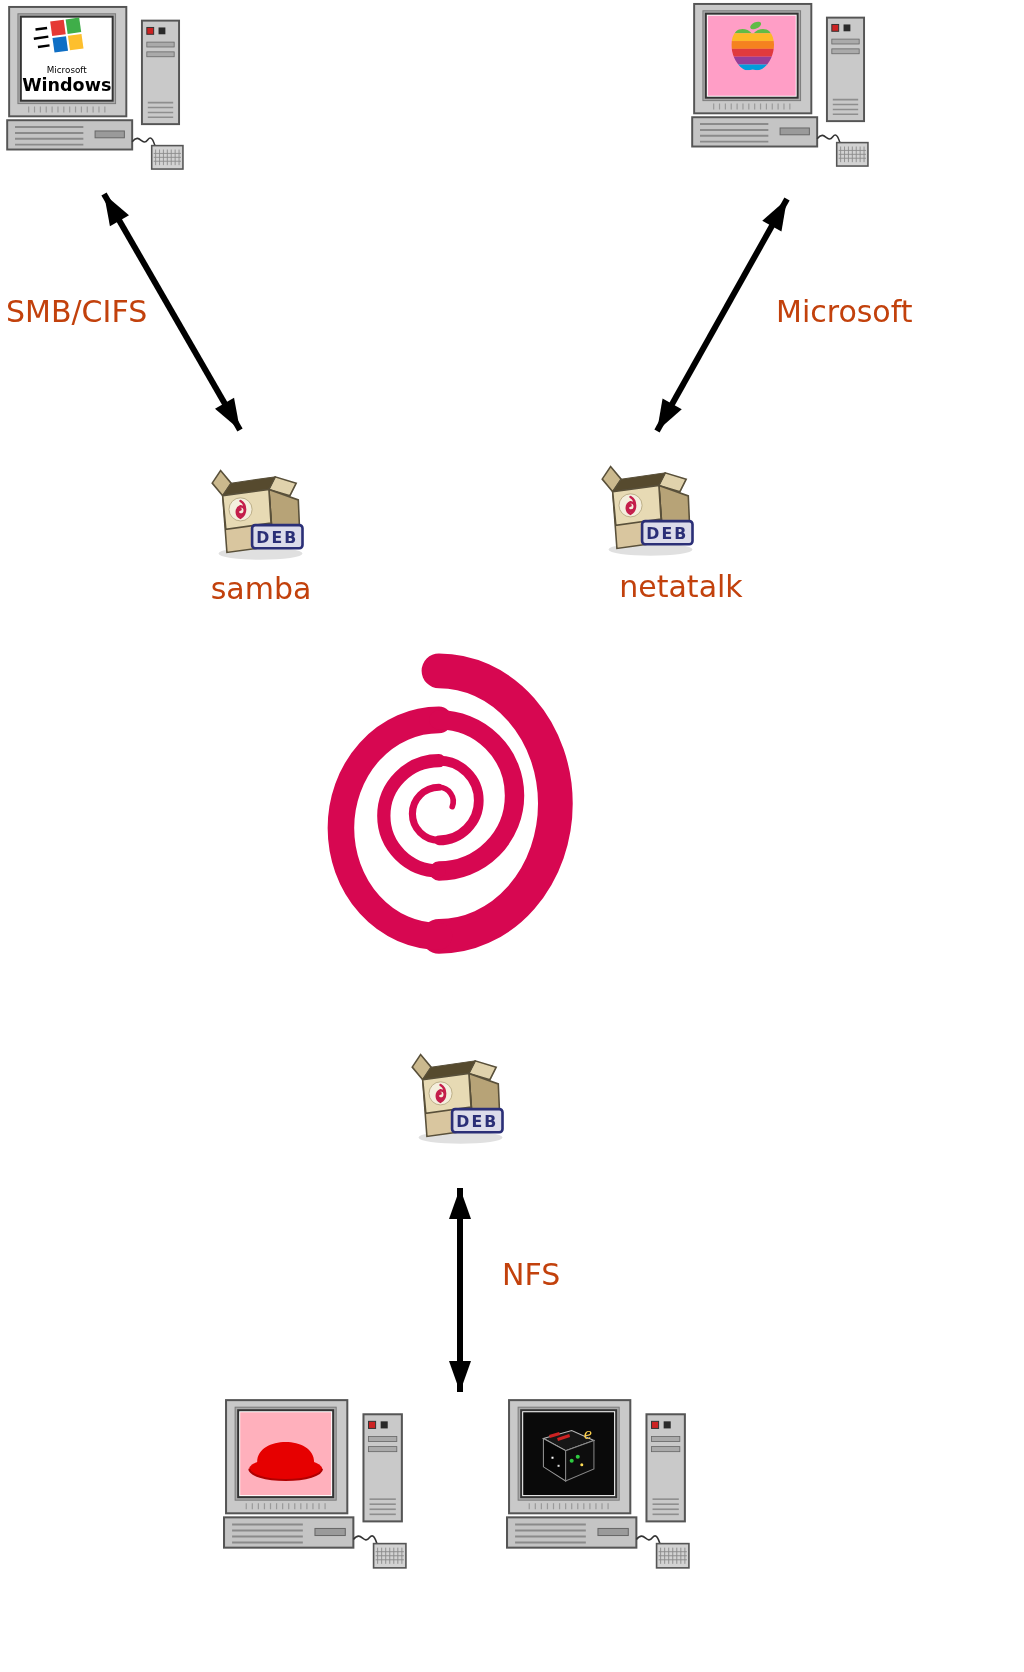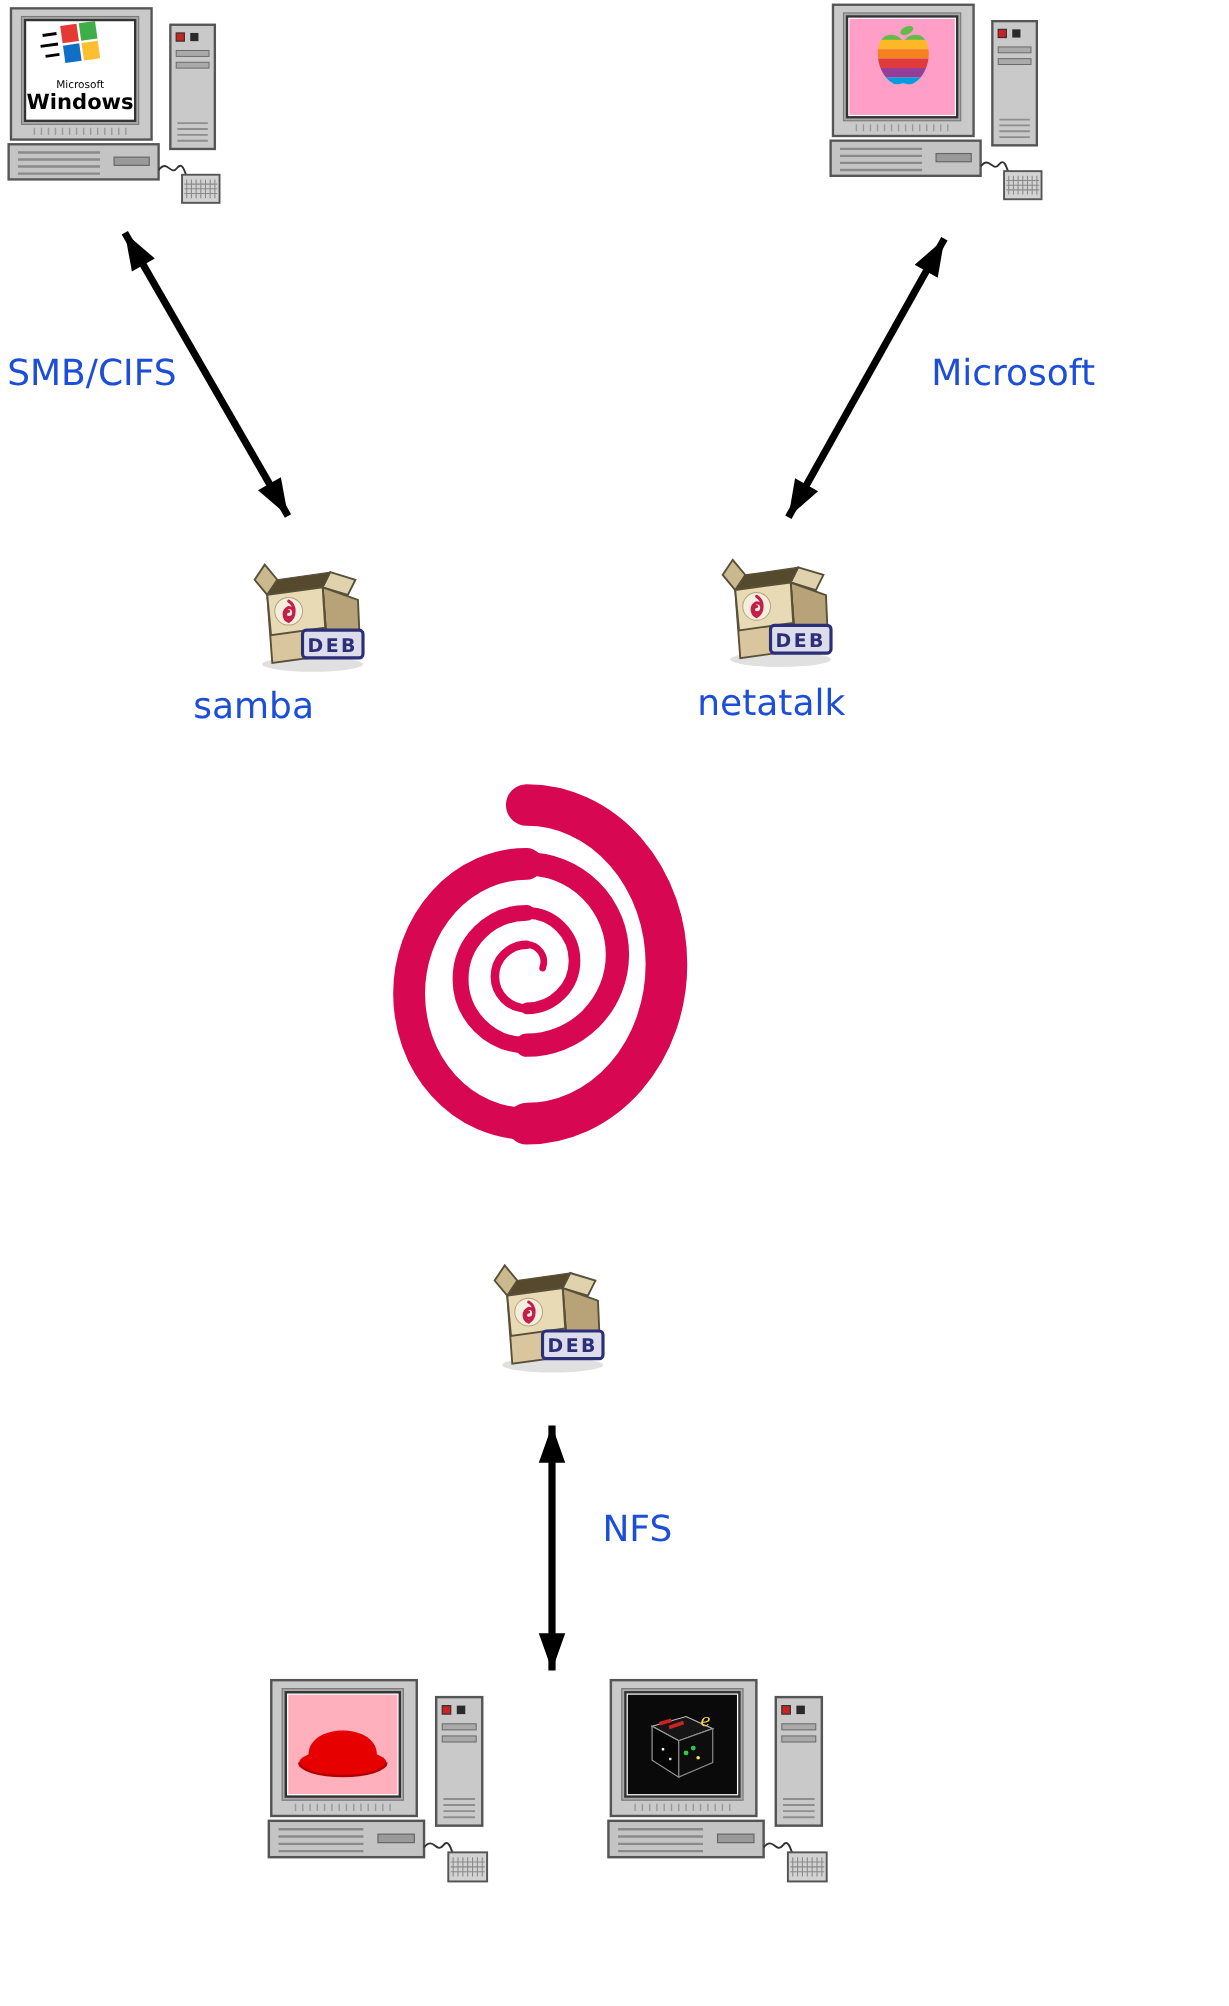--- a/index.html
+++ b/index.html
@@ -1,21 +1,21 @@
 <!DOCTYPE html>
 <html><head>
 <meta charset="utf-8">
 <style>
   *{margin:0;padding:0;box-sizing:border-box}
   html,body{background:#fff}
   .canvas{position:relative;width:1024px;height:1672px;background:#fff;overflow:hidden;
           font-family:"DejaVu Sans","Liberation Sans",sans-serif;color:#000}
   .abs{position:absolute}
-  .lbl{position:absolute;font-size:30px;line-height:1.1;color:#1d4ed8;white-space:nowrap}
-  .lbl.center{}
+  .lbl{position:absolute;font-size:30px;line-height:1.1;color:#c2410c;white-space:nowrap}
+  .lbl.center{text-align:center}
   svg{display:block}
 </style>
 </head>
 <body>
 
 <div class="canvas">
 
   <svg width="0" height="0" style="position:absolute">
     <defs>
       <symbol id="pc-chassis" viewBox="0 0 190 170">

